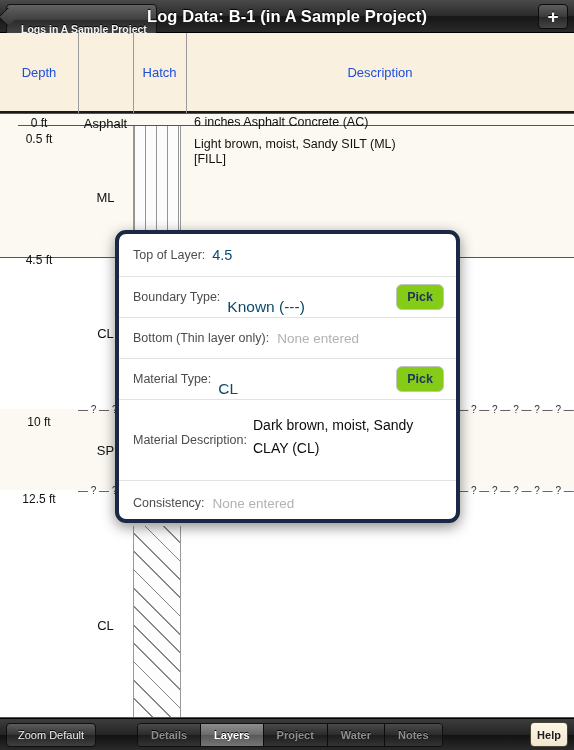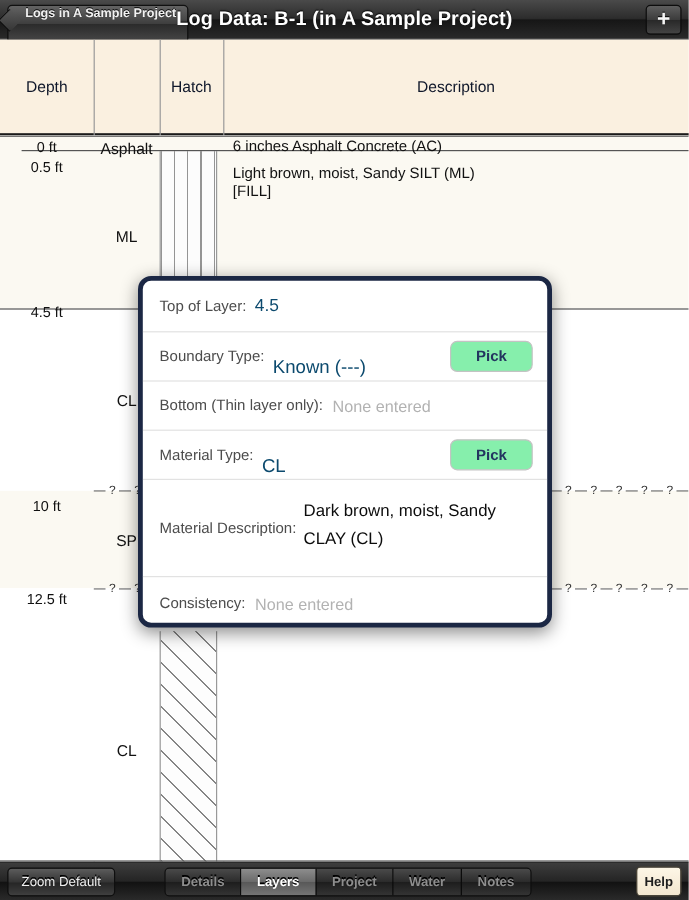--- a/index.html
+++ b/index.html
@@ -13,21 +13,21 @@
 
   
   .topbar {
     position: absolute; left: 0; top: 0; width: 574px; height: 33px;
     background: linear-gradient(to bottom, #4a4a4a 0%, #2c2c2c 48%, #161616 52%, #292929 100%);
     border-bottom: 1px solid #000;
   }
   .backbtn {
     position: absolute; left: 6px; top: 4px; height: 32px;
     padding: 0 9px 0 14px;
-    display: flex; align-items: flex-start;
+    display: flex; align-items: flex-end;
     background: linear-gradient(to bottom, #636363 0%, #3e3e3e 50%, #2b2b2b 51%, #474747 100%);
     border: 1px solid #111; border-radius: 4px;
     color: #f2f2f2; font-size: 10.5px; font-weight: bold;
     text-shadow: 0 -1px 0 #000;
     white-space: nowrap;
   }
   .backbtn:before {
     content: ""; position: absolute; left: -6px; top: 5px;
     width: 13px; height: 13px;
     background: linear-gradient(135deg, #5a5a5a, #353535);
@@ -54,21 +54,21 @@
 
   
   .colheader {
     position: absolute; left: 0; top: 33px; width: 574px; height: 80px;
     background: #faf0e0;
     border-bottom: 2px solid #1a1a1a;
   }
   .colheader .cell {
     position: absolute; top: 0; height: 78px;
     display: flex; align-items: center; justify-content: center;
-    font-size: 13px; color: #0f172a;
+    font-size: 13px; color: #1d4ed8;
   }
   .vline {
     position: absolute; top: 33px; width: 1px; height: 685px;
     background: #9a9a9a;
   }
 
   
   .logarea {
     position: absolute; left: 0; top: 113px; width: 574px; height: 605px;
     background: #ffffff;
@@ -130,23 +130,23 @@
     display: flex; align-items: center;
     padding: 0 14px;
   }
   .mrow:last-child { border-bottom: none; }
   .mlabel { font-size: 12.5px; color: #4c4c4c; }
   .mvalue { font-size: 14.5px; color: #0c4a6e; margin-left: 7px; font-weight: 400; }
   .mvalue.big { font-size: 15.5px; margin-top: 20px; }
   .mplaceholder { font-size: 13.5px; color: #b2b2b2; margin-left: 8px; }
   .pick {
     position: absolute; right: 12px; top: 50%; transform: translateY(-50%);
-    width: 69px; height: 26px;
+    width: 48px; height: 26px;
     border: 1px solid #c3c3c3; border-radius: 6px;
-    background: #86efac;
+    background: #84cc16;
     display: flex; align-items: center; justify-content: center;
     font-size: 12.5px; font-weight: bold; color: #23355f;
   }
   .mdesc {
     position: absolute; left: 134px; top: 14px; width: 190px;
     font-size: 14px; color: #0c0c0c; line-height: 23px;
   }
 
   
   .bottombar {

